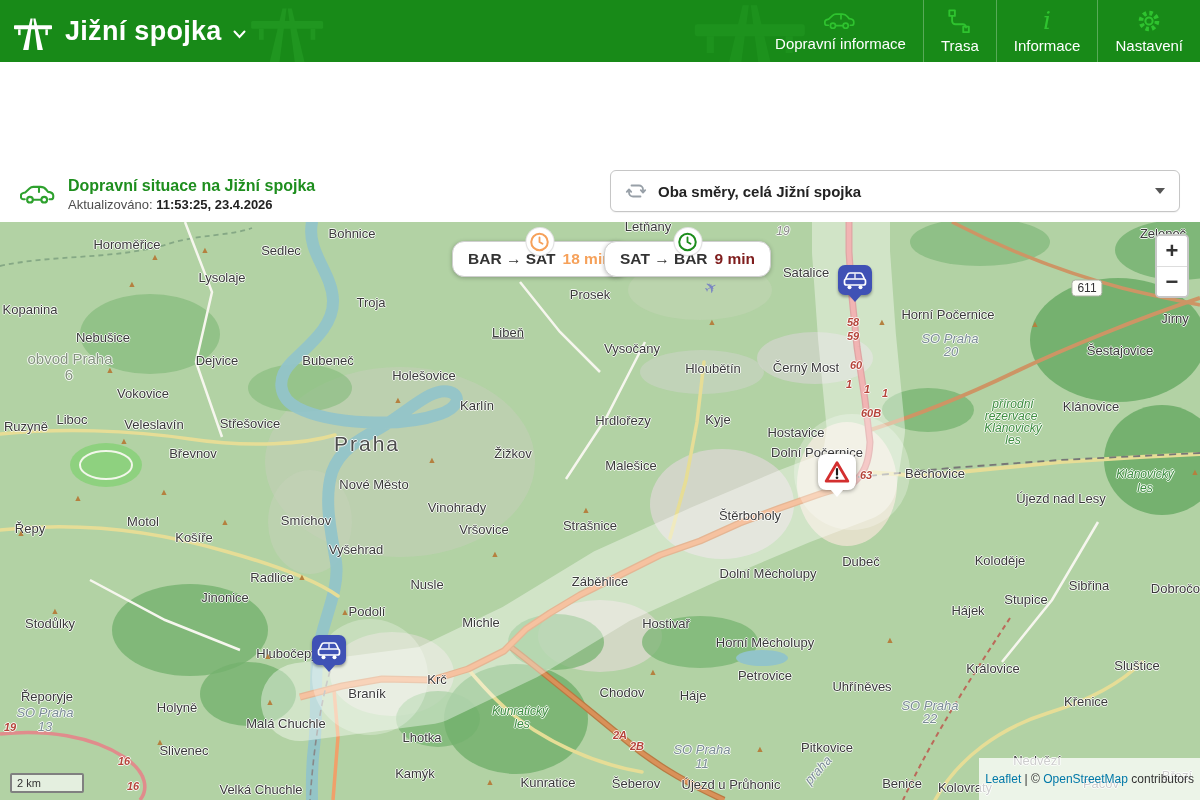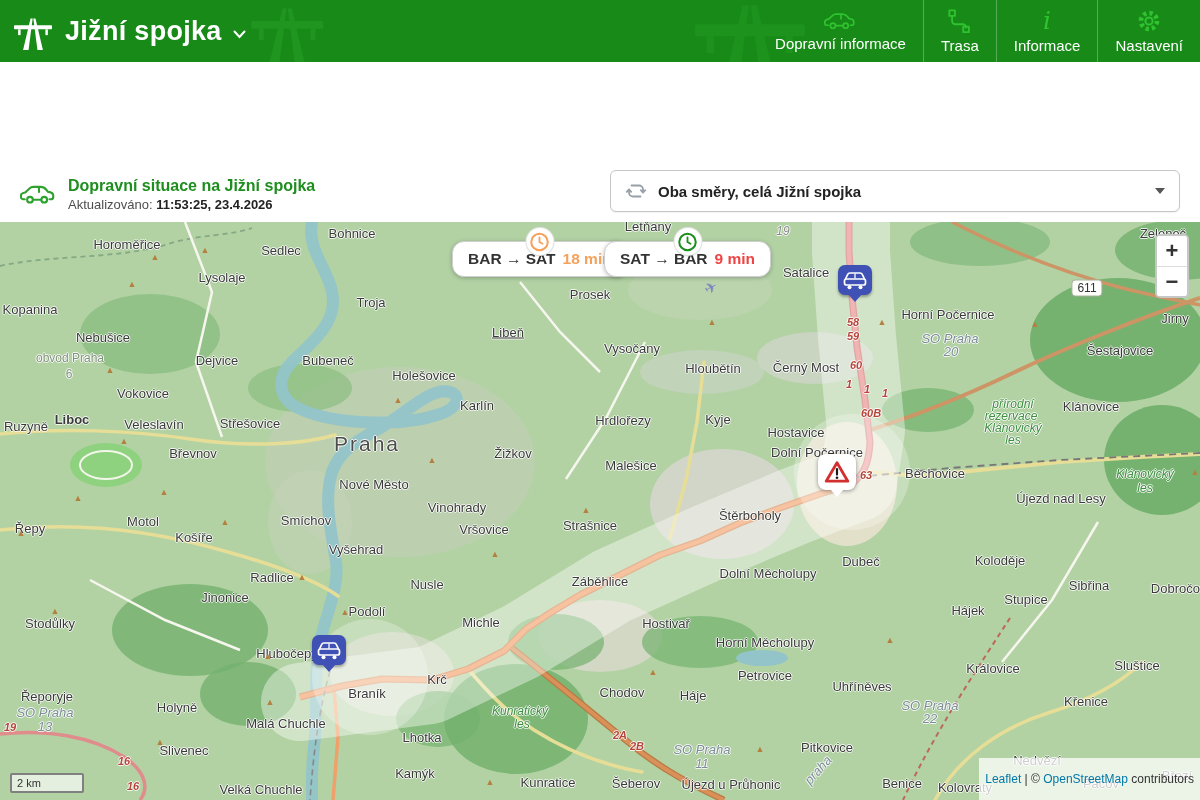--- a/index.html
+++ b/index.html
@@ -32,21 +32,21 @@
     border-right:5px solid transparent;border-top:6px solid #555;}
   
   .map{position:relative;width:1200px;height:578px;background:#b2d2a4;overflow:hidden;}
   .map svg.base{position:absolute;left:0;top:0;}
   .map-label{position:absolute;transform:translate(-50%,-50%);white-space:nowrap;z-index:5;
     pointer-events:none;
     text-shadow:1px 0 0 rgba(255,255,255,.8),-1px 0 0 rgba(255,255,255,.8),
       0 1px 0 rgba(255,255,255,.8),0 -1px 0 rgba(255,255,255,.8);}
   .lbl-town{font-size:13px;color:#3a3a3a;}
   .lbl-city{font-size:21px;color:#4c4c4c;letter-spacing:2px;}
-  .lbl-district{font-size:12px;color:#84937f;}
+  .lbl-district{font-size:15px;color:#84937f;}
   .lbl-so{font-size:13px;font-style:italic;color:#7b8c96;}
   .lbl-nature{font-size:12px;font-style:italic;color:#3e8e41;}
   .lbl-rnum{font-size:11px;font-style:italic;font-weight:bold;color:#b5443a;}
   .lbl-gnum{font-size:12px;font-style:italic;color:#8a8a8a;}
   .lbl-badge{font-size:12px;color:#333;background:#fdfdf9;border:1.5px solid #a8b0a0;
     border-radius:4px;padding:0 5px;line-height:15px;}
   .lbl-peak{font-size:9px;color:#b5803f;text-shadow:none;}
   .plane{position:absolute;z-index:5;font-size:15px;color:#7a86c2;
     transform:translate(-50%,-50%) rotate(-28deg);pointer-events:none;}
   
@@ -274,21 +274,21 @@
       <span class="map-label lbl-town" style="left: 352px; top: 11px;">Bohnice</span>
       <span class="map-label lbl-town" style="left: 222px; top: 55px;">Lysolaje</span>
       <span class="map-label lbl-town" style="left: 30px; top: 87px;">Kopanina</span>
       <span class="map-label lbl-town" style="left: 103px; top: 115px;">Nebušice</span>
       <span class="map-label lbl-district" style="left: 70px; top: 136px;">obvod Praha</span>
       <span class="map-label lbl-district" style="left: 69px; top: 152px;">6</span>
       <span class="map-label lbl-town" style="left: 217px; top: 138px;">Dejvice</span>
       <span class="map-label lbl-town" style="left: 371px; top: 80px;">Troja</span>
       <span class="map-label lbl-town" style="left: 328px; top: 138px;">Bubeneč</span>
       <span class="map-label lbl-town" style="left: 143px; top: 171px;">Vokovice</span>
-      <span class="map-label lbl-town" style="left: 72px; top: 197px; font-weight: bold;">Liboc</span>
+      <span class="map-label lbl-town" style="left: 72px; top: 197px;">Liboc</span>
       <span class="map-label lbl-town" style="left: 26px; top: 204px;">Ruzyně</span>
       <span class="map-label lbl-town" style="left: 154px; top: 202px;">Veleslavín</span>
       <span class="map-label lbl-town" style="left: 250px; top: 201px;">Střešovice</span>
       <span class="map-label lbl-town" style="left: 193px; top: 231px;">Břevnov</span>
       <span class="map-label lbl-town" style="left: 143px; top: 299px;">Motol</span>
       <span class="map-label lbl-town" style="left: 30px; top: 306px;">Řepy</span>
       <span class="map-label lbl-town" style="left: 194px; top: 315px;">Košíře</span>
       <span class="map-label lbl-town" style="left: 306px; top: 298px;">Smíchov</span>
       <span class="map-label lbl-city" style="left: 367px; top: 222px;">Praha</span>
       <span class="map-label lbl-town" style="left: 374px; top: 262px;">Nové Město</span>
@@ -439,21 +439,21 @@
   <div class="tt-badge" style="left:604px">
     <span class="tt-clock">
       <svg width="22" height="22" viewBox="0 0 24 24">
           <g fill="none" stroke-width="2.2" stroke-linecap="round" stroke="#1d8d1d">
             <circle cx="12" cy="12" r="9" fill="#fff"></circle>
             <path d="M12 7 V12 L15.3 14" stroke-width="2"></path>
           </g>
         </svg>
     </span>
     <span class="tt-route">SAT → BAR</span>
-    <span class="tt-dur" style="color: #ef4444;">9 min</span>
+    <span class="tt-dur" style="color: #7f1d1d;">9 min</span>
   </div>
 
   <div class="zoomctl">
     <div class="zbtn">+</div>
     <div class="zbtn">−</div>
   </div>
 
   <div class="marker-car" id="marker-car-top" style="left: 838px; top: 43px;">
     <svg width="26" height="20" viewBox="0 0 26 20">
       <g fill="none" stroke="#fff" stroke-width="1.7" stroke-linejoin="round">

